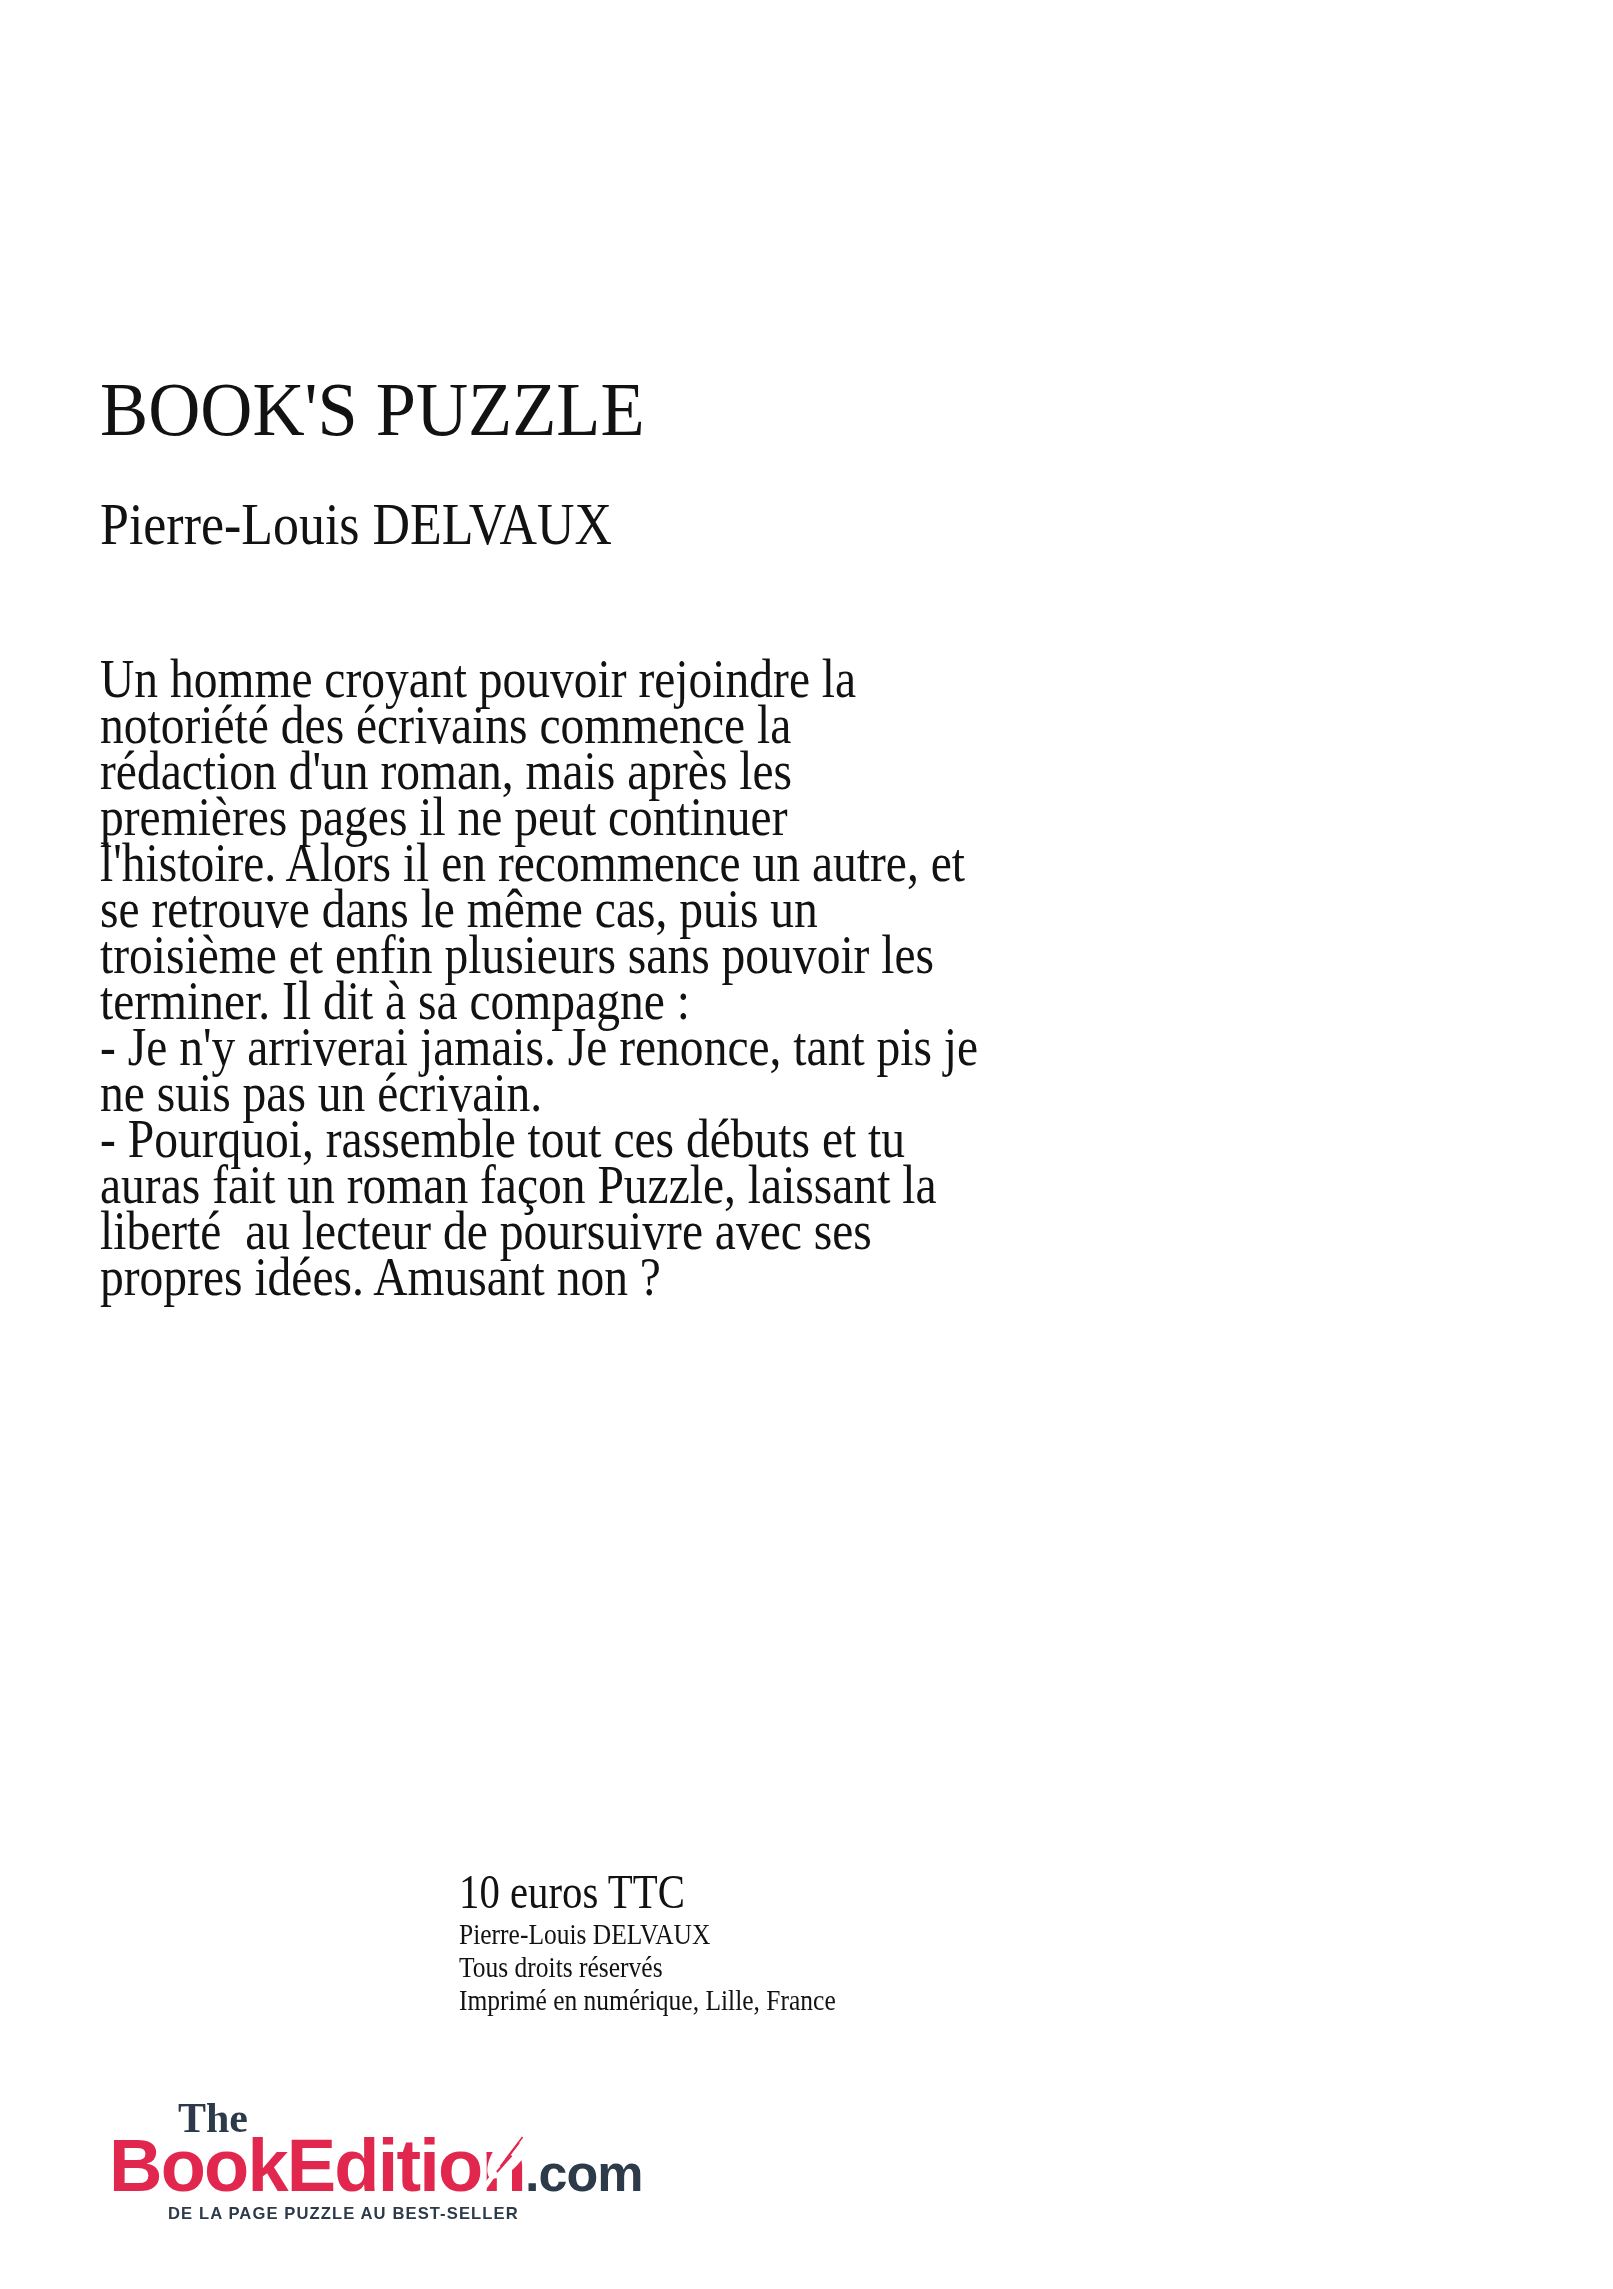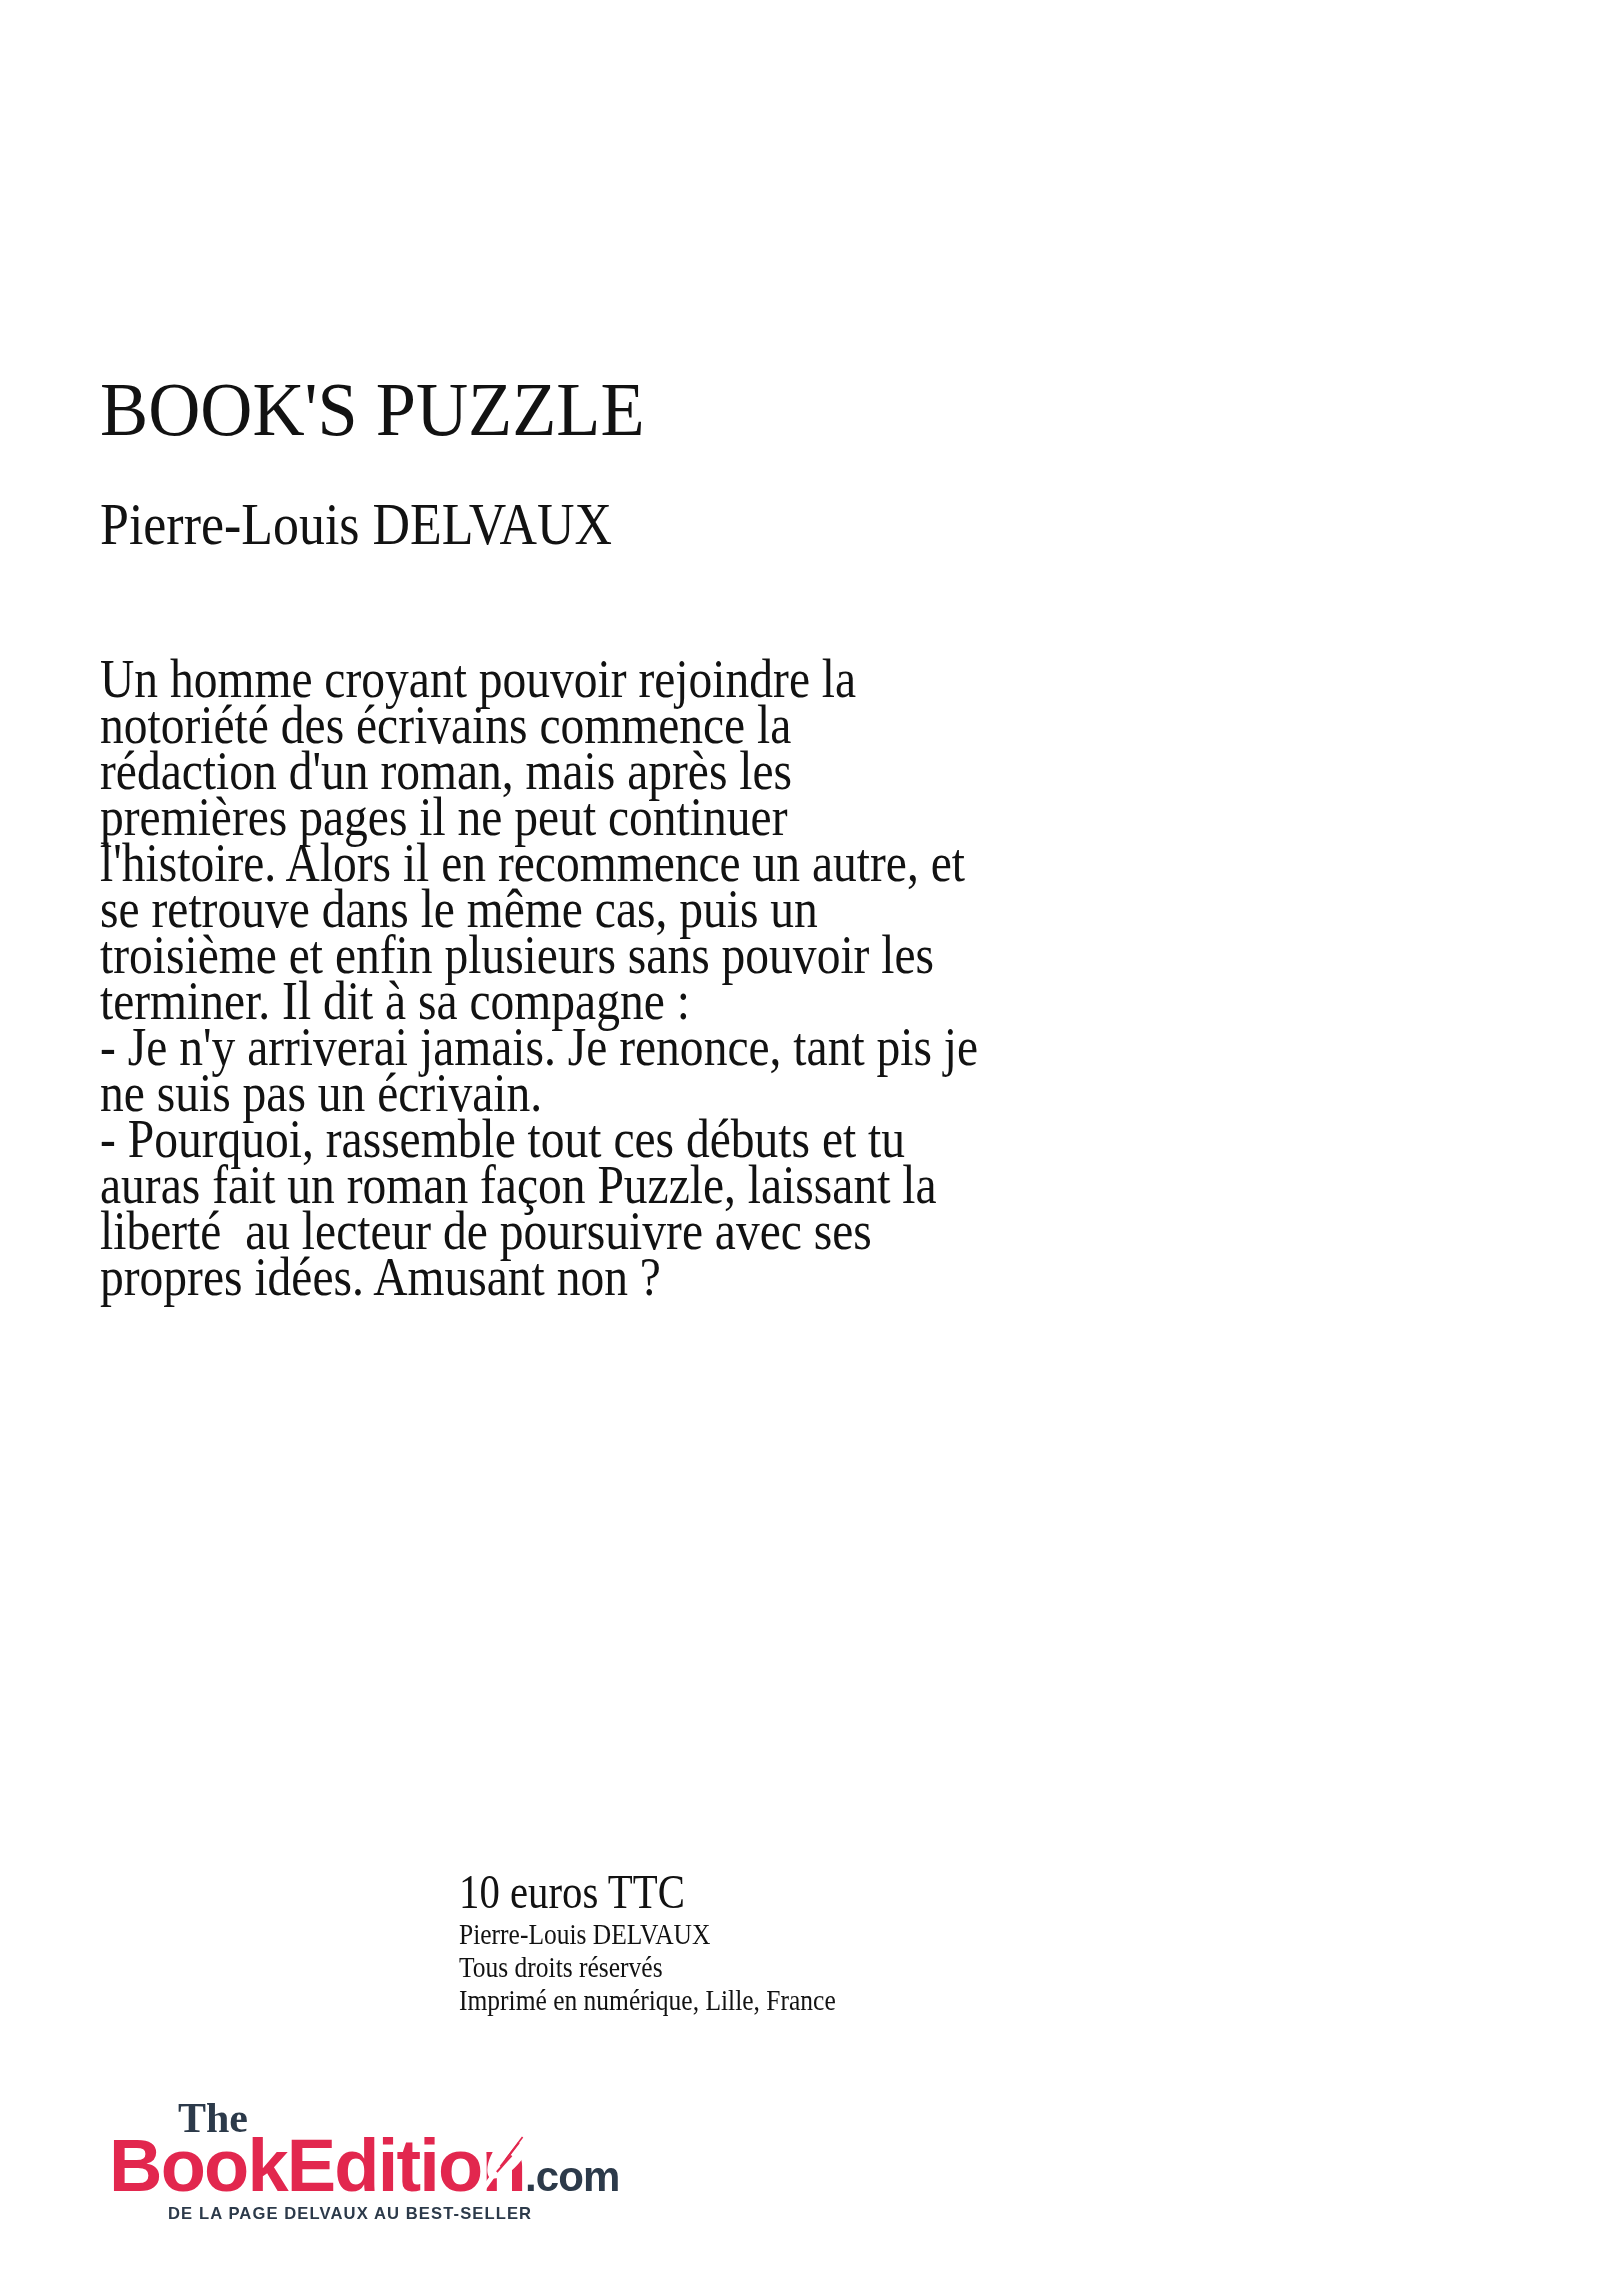--- a/index.html
+++ b/index.html
@@ -47,21 +47,21 @@
   .logo-main{
     position:absolute;left:109px;top:2129px;
     font-family:"Liberation Sans", sans-serif;
     font-weight:bold;line-height:74px;white-space:nowrap;
   }
   .logo-brand{
     font-size:74px;letter-spacing:-1.8px;
     color:var(--brand,#e2274e);
   }
   .logo-tld{
-    font-size:42px;letter-spacing:-0.9px;
+    font-size:52px;letter-spacing:-0.9px;
     color:var(--navy,#2c3a4a);
   }
   .logo-feather{
     position:absolute;left:458px;top:2115px;width:85px;height:92px;
   }
   .logo-tagline{
     position:absolute;left:168px;top:2204px;
     font-family:"Liberation Sans", sans-serif;
     font-weight:bold;font-size:16.6px;line-height:20px;letter-spacing:1.1px;
     color:var(--navy,#2c3a4a);white-space:pre;
@@ -110,17 +110,17 @@
       <path d="M14,98 C30,78 48,52 72,16" fill="none" stroke="#ffffff" stroke-width="5" stroke-linecap="round"></path>
 
       <path d="M72,10 C84,20 80,34 68,50 C58,63 44,72 34,68 C28,60 34,42 46,28 C54,18 64,10 72,10 Z" fill="#ffffff"></path>
 
       <path d="M70,14 C76,8 82,6 86,10" fill="none" stroke="#ffffff" stroke-width="4" stroke-linecap="round"></path>
 
       <path d="M46,56 L66,30" stroke="#e2274e" stroke-width="2.2" fill="none"></path>
       <path d="M42,62 L58,44" stroke="#e2274e" stroke-width="2.2" fill="none"></path>
       <path d="M52,48 L70,24" stroke="#e2274e" stroke-width="1.8" fill="none"></path>
     </svg>
-    <div class="logo-tagline">DE LA PAGE DELVAUX AU BEST-SELLER</div>
+    <div class="logo-tagline">DE LA PAGE PUZZLE AU BEST-SELLER</div>
   </div>
 
 </div>
 
 
 </body></html>

